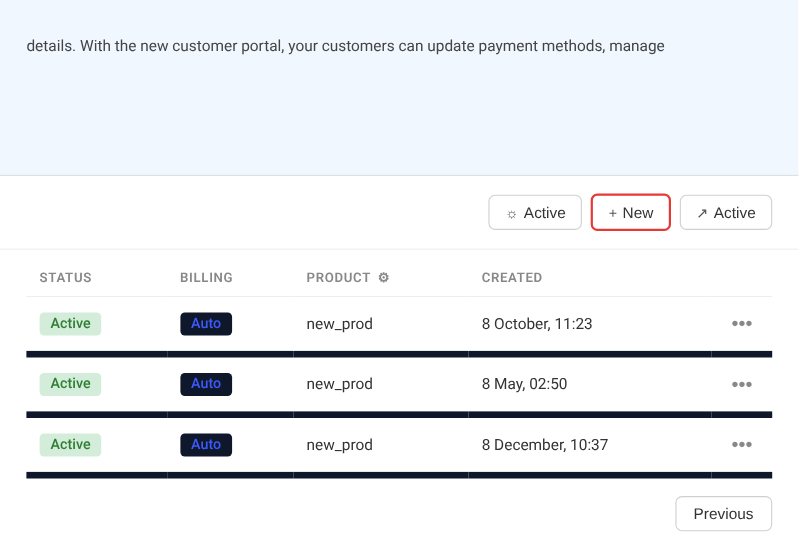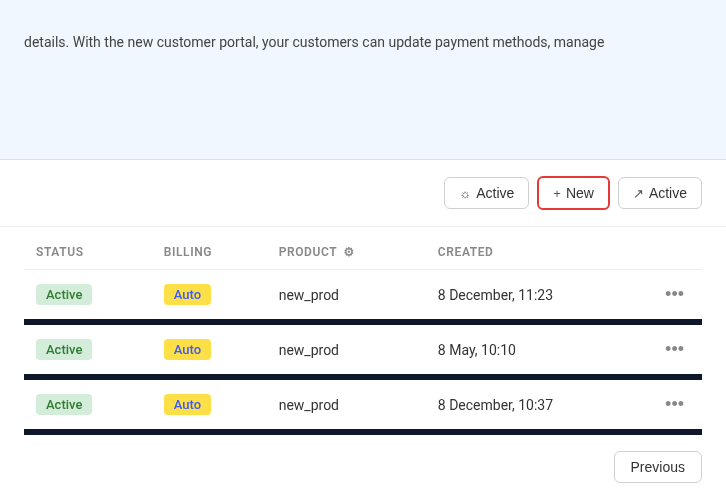--- a/index.html
+++ b/index.html
@@ -94,21 +94,21 @@
       background: #d4edda;
       color: #2e7d32;
       border-radius: 4px;
       padding: 3px 10px;
       font-size: 13px;
       font-weight: 500;
       display: inline-block;
     }
 
     .badge-auto {
-      background: #fde047;
+      background: #0f172a;
       color: #3d5afe;
       border-radius: 4px;
       padding: 3px 10px;
       font-size: 13px;
       font-weight: 500;
       display: inline-block;
     }
 
     .dots-btn {
       background: none;
@@ -187,34 +187,34 @@
       </thead>
       <tbody id="table-body">
       <tr>
       <td>
         <span class="badge-active">Active</span>
       </td>
       <td>
         <span class="badge-auto">Auto</span>
       </td>
       <td>new_prod</td>
-      <td>8 December, 11:23</td>
+      <td>8 October, 11:23</td>
       <td class="col-actions">
         <button class="dots-btn">•••</button>
       </td>
     </tr>
           <tr>
       <td>
         <span class="badge-active">Active</span>
       </td>
       <td>
         <span class="badge-auto">Auto</span>
       </td>
       <td>new_prod</td>
-      <td>8 May, 10:10</td>
+      <td>8 May, 02:50</td>
       <td class="col-actions">
         <button class="dots-btn">•••</button>
       </td>
     </tr>
           <tr>
       <td>
         <span class="badge-active">Active</span>
       </td>
       <td>
         <span class="badge-auto">Auto</span>

